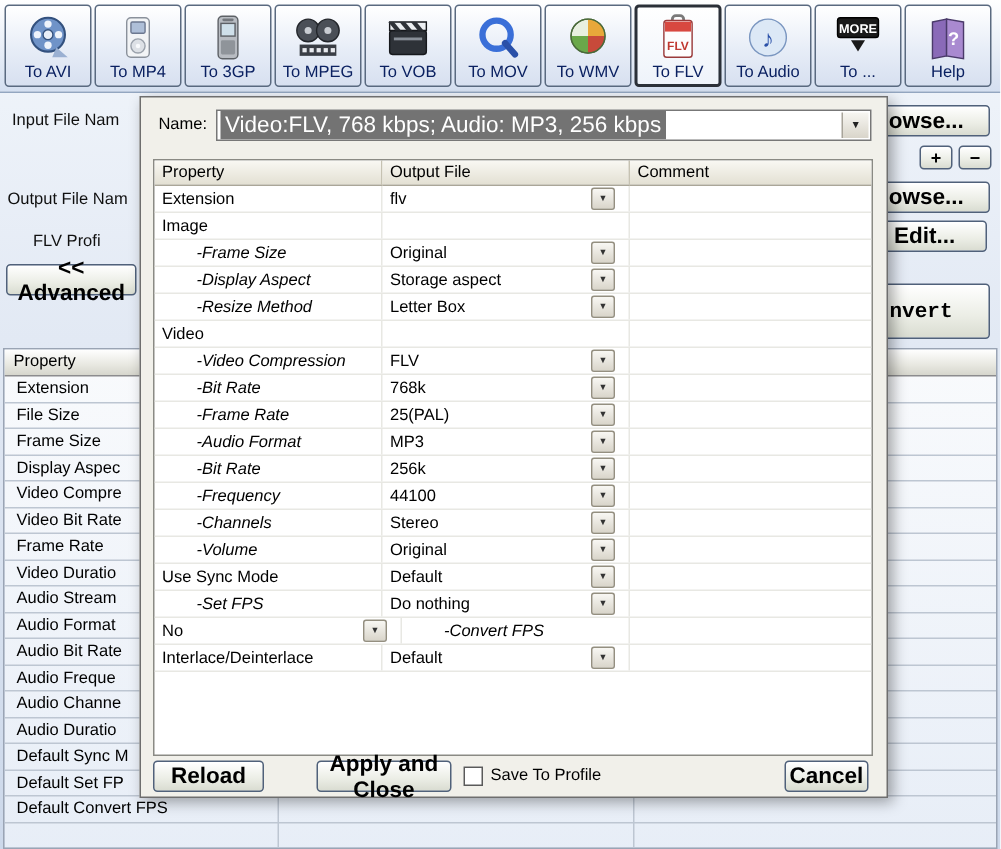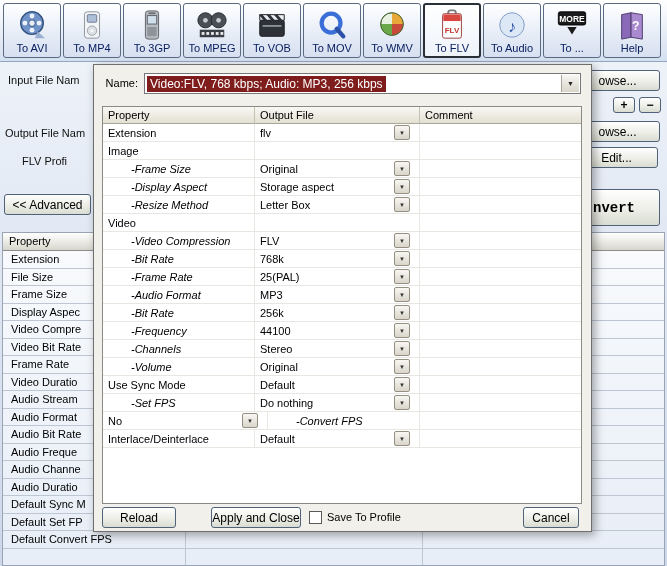--- a/index.html
+++ b/index.html
@@ -21,26 +21,26 @@
   .tb-label { font-size:11px; color:#0b2161; line-height:12px; white-space:nowrap; }
 
   
   .label { position:absolute; font-size:11px; color:#101010; white-space:nowrap; }
   .lbl-input   { left:8;  left:8px;  top:74px; }
   .lbl-output  { left:5px;  top:127px; }
   .lbl-profile { left:22px; top:155px; }
 
   .win-btn { position:absolute; border:1px solid #50617a; border-radius:3px;
     background:linear-gradient(#ffffff,#ebede5 60%,#d9dcd1);
-    font-size:12px; color:#000; display:flex; align-items:center; justify-content:center;
-    box-shadow:inset 0 1px 0 #ffffff; cursor:pointer; font-family:"Liberation Sans",sans-serif; }
+    font-size:15px; color:#000; display:flex; align-items:center; justify-content:center;
+    box-shadow:inset 0 1px 0 #ffffff; cursor:pointer; font-family:"Liberation Sans",sans-serif;font-weight:bold; }
   .btn-browse-top { left:575px; top:70px;  width:85px; height:21px; }
   .btn-browse-out { left:575px; top:121px; width:85px; height:21px; }
   .btn-edit       { left:575px; top:147px; width:83px; height:21px; }
-  .btn-advanced   { left:4px;   top:176px; width:87px; height:21px;margin-top:18px; }
+  .btn-advanced   { left:4px;   top:176px; width:87px; height:21px; }
   .btn-convert    { left:568px; top:189px; width:92px; height:37px; font-size:14px; font-weight:bold;font-family:Liberation Mono, monospace; }
   .btn-plus       { left:613px; top:97px;  width:22px; height:16px; font-weight:bold; font-size:12px; }
   .btn-minus      { left:639px; top:97px;  width:22px; height:16px; font-weight:bold; font-size:12px; }
 
   
   .main-table { position:absolute; left:2px; top:232px; width:663px; height:334px;
     background:linear-gradient(180deg, rgba(255,255,255,.8), rgba(238,243,250,.8));
     border:1px solid #9aa4b4; overflow:hidden; }
   .mt-header { display:flex; height:18px; }
   .mt-h-cell { background:linear-gradient(#ffffff,#e8e8e1 60%,#d6d6cd);
@@ -51,21 +51,21 @@
     line-height:17px; padding-left:8px; white-space:nowrap; overflow:hidden; color:#000; }
   .mt-vline { position:absolute; top:18px; bottom:0; width:1px; background:#bdc6d2; }
   .mt-vline.v1 { left:182px; } .mt-vline.v2 { left:419px; }
 
   
   .dialog { position:absolute; left:93px; top:64px; width:499px; height:468px;
     background:#f1f0ea; border:1px solid #6e6e6e; box-shadow:3px 3px 9px rgba(0,0,0,0.35); z-index:20; }
   .dlg-name-label { position:absolute; left:8px; top:12px; width:36px; text-align:right; font-size:11px; }
   .dlg-combo { position:absolute; left:50px; top:8px; right:10px; height:21px;
     background:#fff; border:1px solid #777; display:flex; align-items:center; overflow:hidden; }
-  .combo-text { margin-left:2px; background:#7f1d1d; color:#fff; font-size:12px;
+  .combo-text { margin-left:2px; background:#737373; color:#fff; font-size:15px;
     padding:1px 3px; white-space:nowrap; }
   .combo-arrow { position:absolute; right:1px; top:1px; bottom:1px; width:18px;
     background:linear-gradient(#f7f6f2,#d9d5ca); border-left:1px solid #a8a49a;
     display:flex; align-items:center; justify-content:center; font-size:7px; color:#222; cursor:pointer; }
 
   .dlg-table { position:absolute; left:8px; top:41px; right:9px; height:398px;
     background:#fff; border:1px solid #8a8a84; overflow:hidden; }
   .dt-header { display:flex; height:17px; }
   .dt-th { background:linear-gradient(#f9f8f3,#e3e0d3); border-right:1px solid #c6c2b2;
     border-bottom:1px solid #aaa698; font-size:11px; line-height:16px; padding:0 5px;

